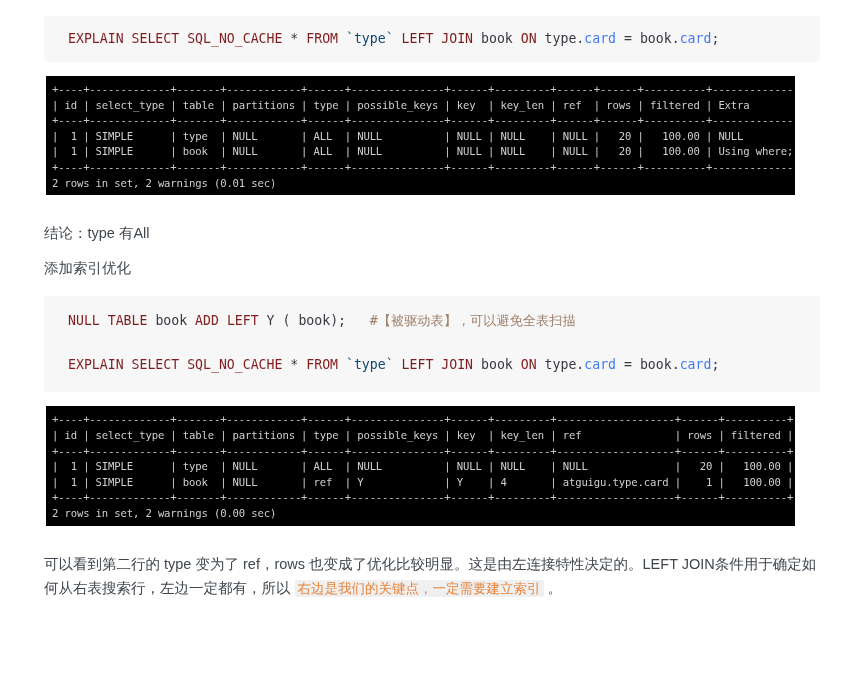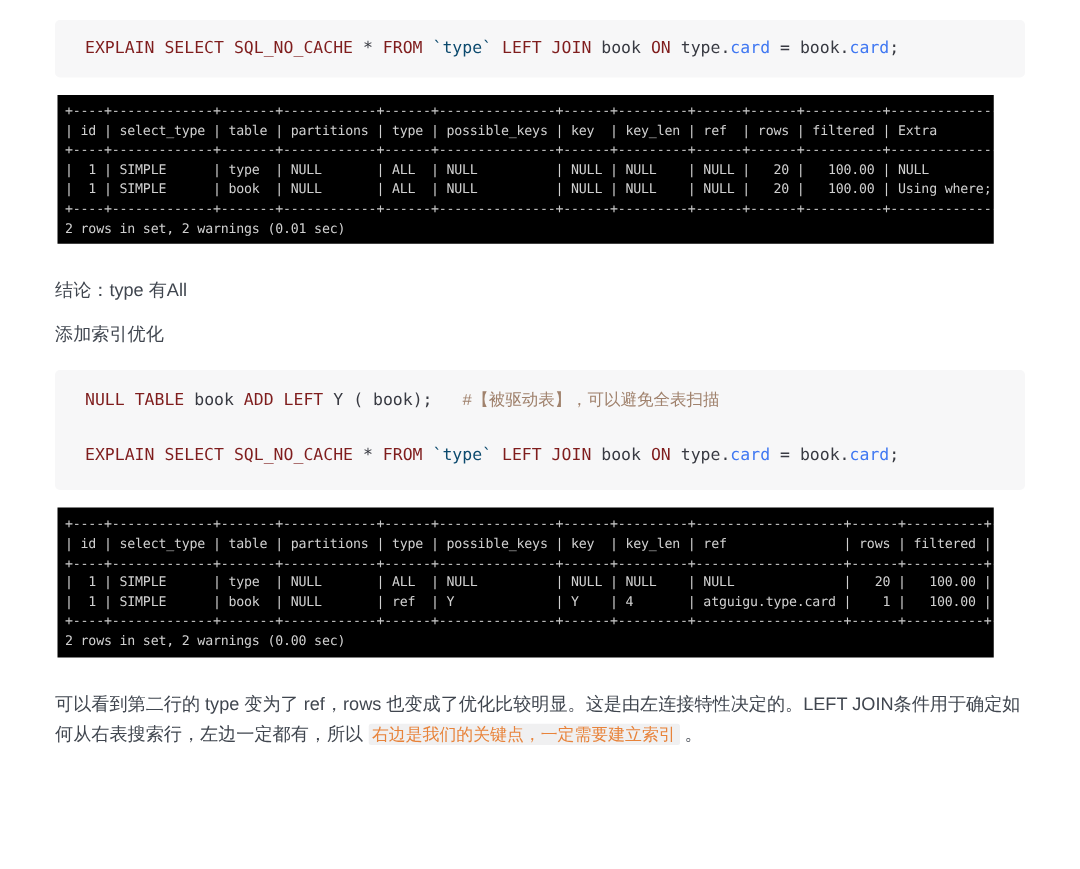--- a/index.html
+++ b/index.html
@@ -50,21 +50,21 @@
     line-height: 22px;
     white-space: pre;
     padding: 0 24px;
     color: #383a42;
   }
   .codeline.spaced { margin-top: 22px; }
   .kw   { color: #7f1d1d; }
   .str  { color: #0c4a6e; text-align: right; }
   .id   { color: #383a42; margin-top: 16px; }
   .prop { color: #4078f2; }
-  .cmt  { color: #a0826d; font-family: Liberation Mono, monospace; }
+  .cmt  { color: #a0826d; }
   .op   { color: #383a42; }
 
   
   .terminal {
     background: #000000;
     color: #d8d8d8;
     margin: 14px 0 0 2px;
     padding: 6px 0 4px 6px;
     width: 749px;
     box-sizing: border-box;

